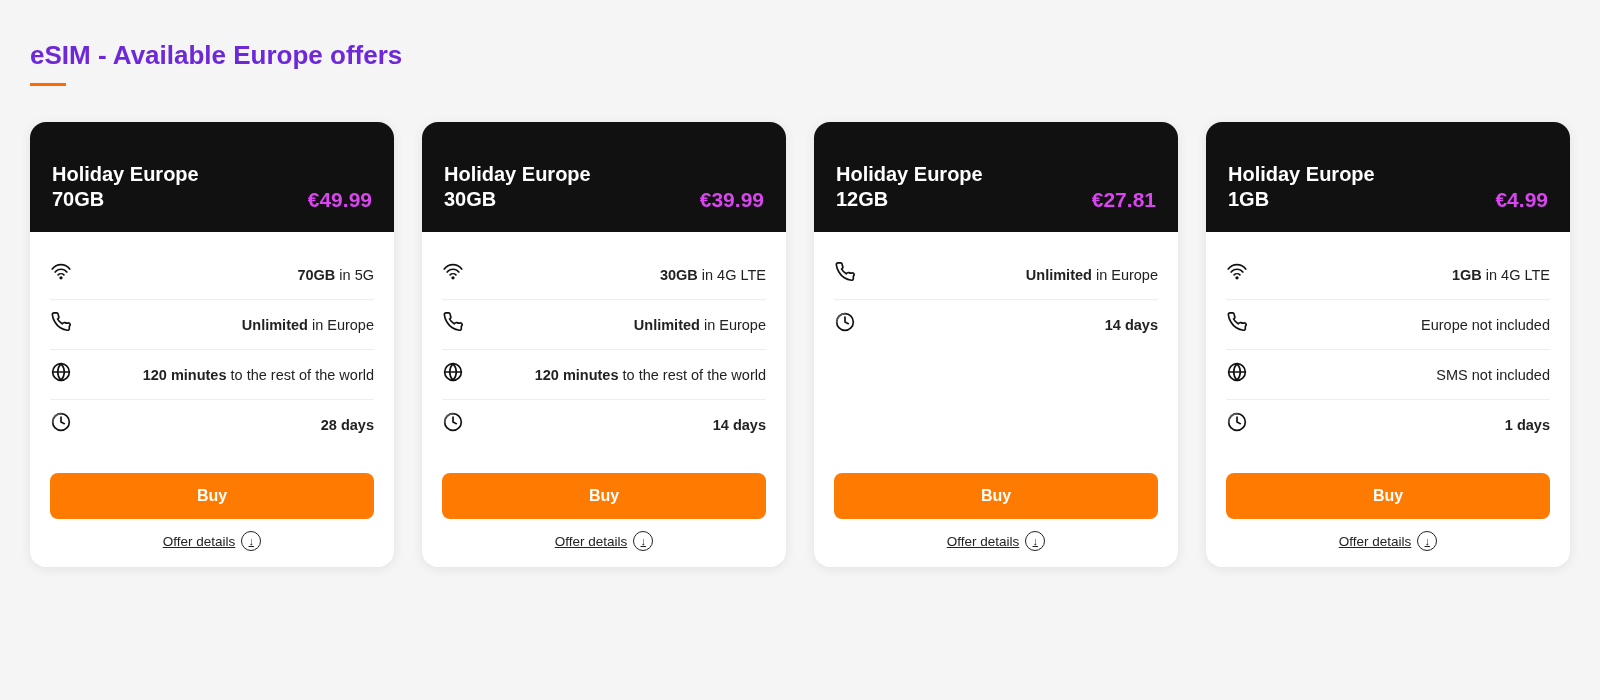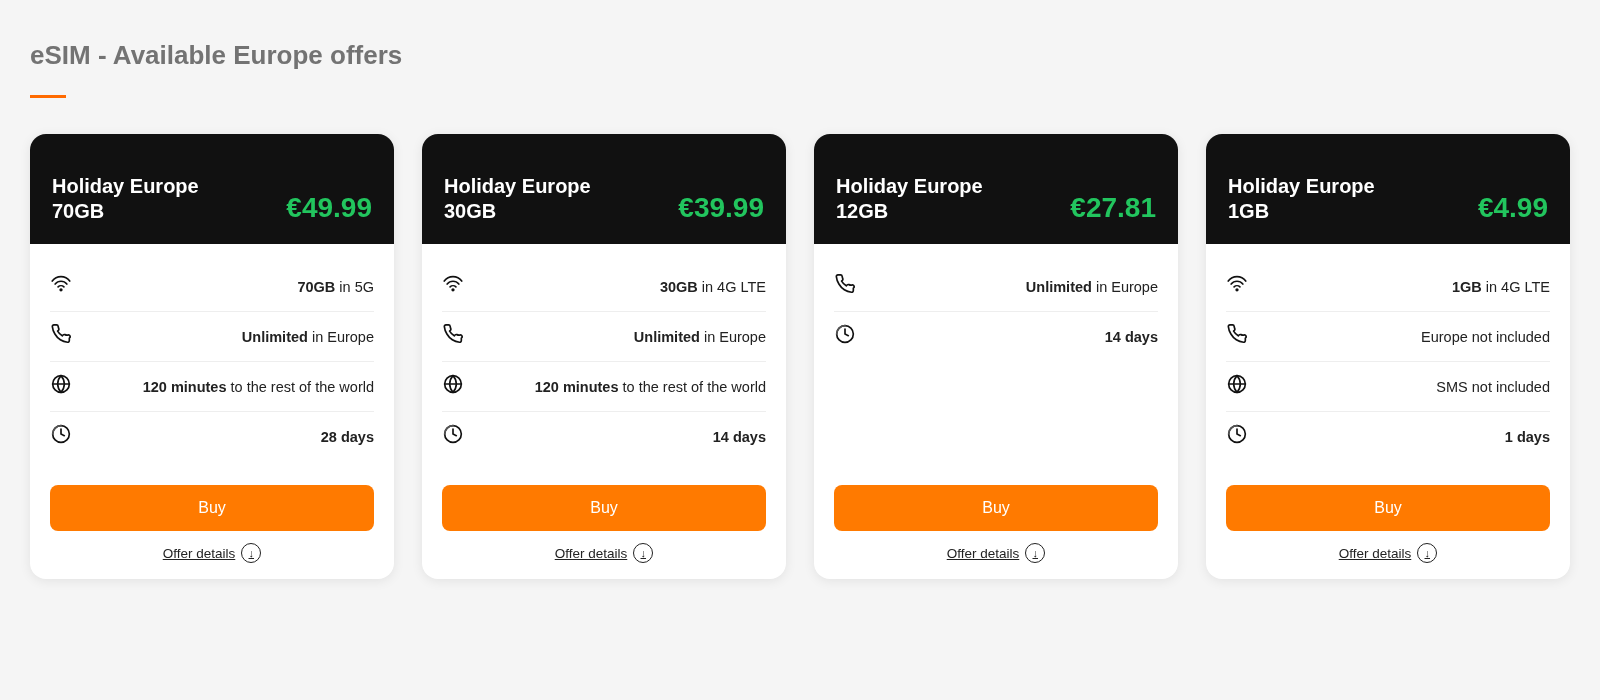--- a/index.html
+++ b/index.html
@@ -6,22 +6,22 @@
     body {
       font-family: -apple-system, BlinkMacSystemFont, 'Segoe UI', Arial, sans-serif;
       background: #f5f5f5;
       padding: 40px 30px;
       min-height: 700px;
       width: 1600px;
     }
     .page-title {
       font-size: 26px;
       font-weight: 700;
-      color: #737373;
-      margin-bottom: 24px;
+      color: #6d28d9;
+      margin-bottom: 12px;
     }
     .title-underline {
       width: 36px;
       height: 3px;
       background: #ff6a00;
       margin-bottom: 36px;
     }
     .cards-grid {
       display: grid;
       grid-template-columns: repeat(4, 1fr);
@@ -43,22 +43,22 @@
       justify-content: space-between;
       min-height: 110px;
     }
     .card-title {
       color: #fff;
       font-size: 20px;
       font-weight: 700;
       line-height: 1.25;
     }
     .card-price {
-      color: #22c55e;
-      font-size: 28px;
+      color: #d946ef;
+      font-size: 21px;
       font-weight: 700;
       white-space: nowrap;
       margin-left: 12px;
     }
     .card-body {
       padding: 18px 20px 10px;
       flex: 1;
       display: flex;
       flex-direction: column;
       gap: 0;
@@ -93,21 +93,21 @@
       gap: 12px;
     }
     .buy-btn {
       width: 100%;
       background: #ff7a00;
       color: #fff;
       border: none;
       border-radius: 8px;
       padding: 14px;
       font-size: 16px;
-      font-weight: 400;
+      font-weight: 700;
       cursor: pointer;
       text-align: center;
     }
     .offer-details-link {
       display: flex;
       align-items: center;
       gap: 6px;
       font-size: 13.5px;
       color: #222;
       text-decoration: underline;

